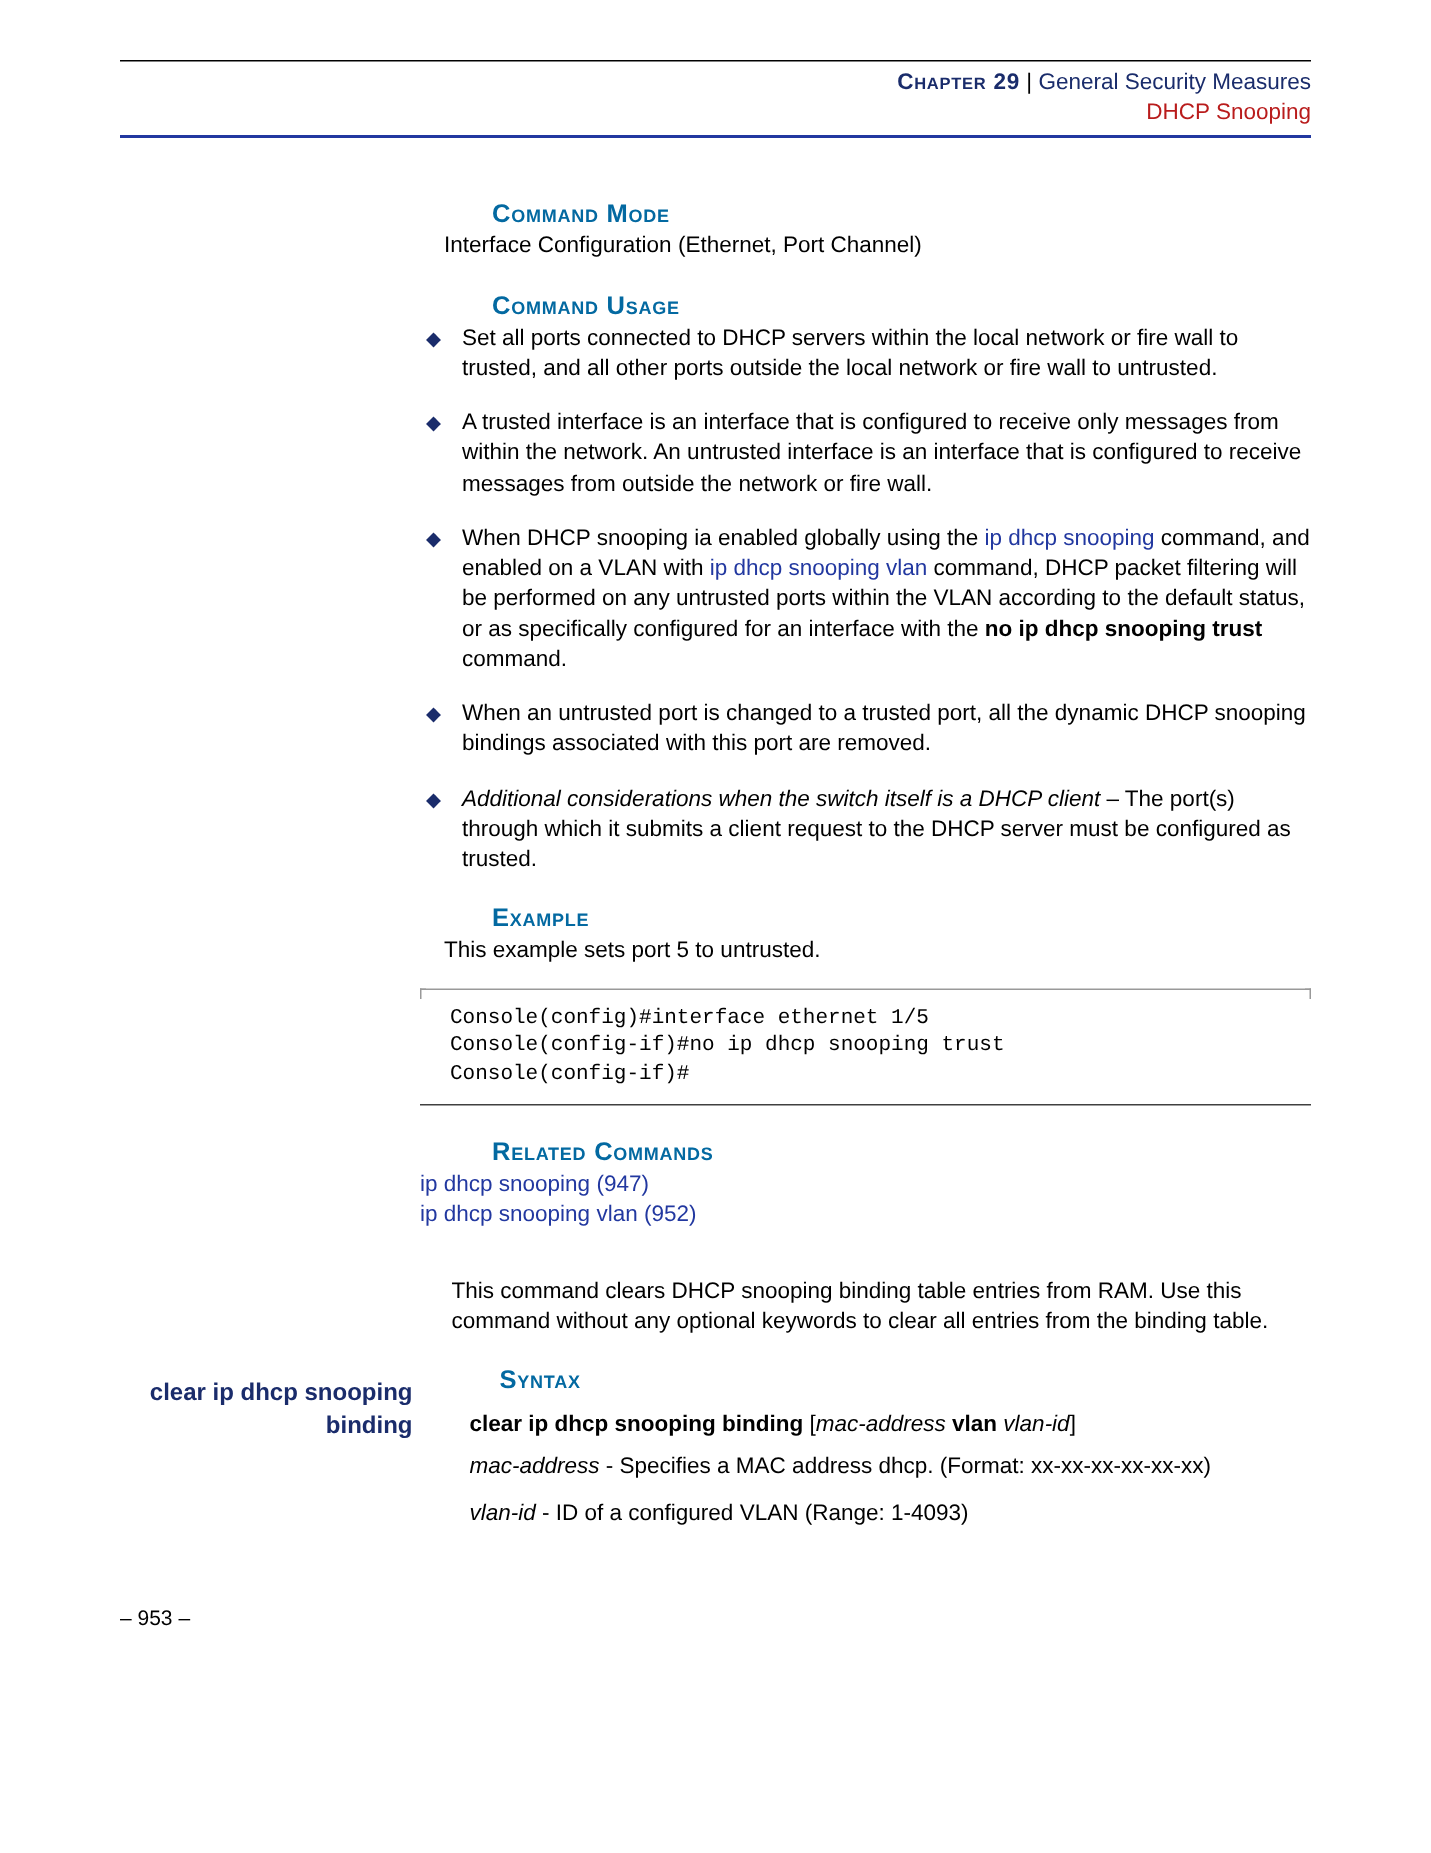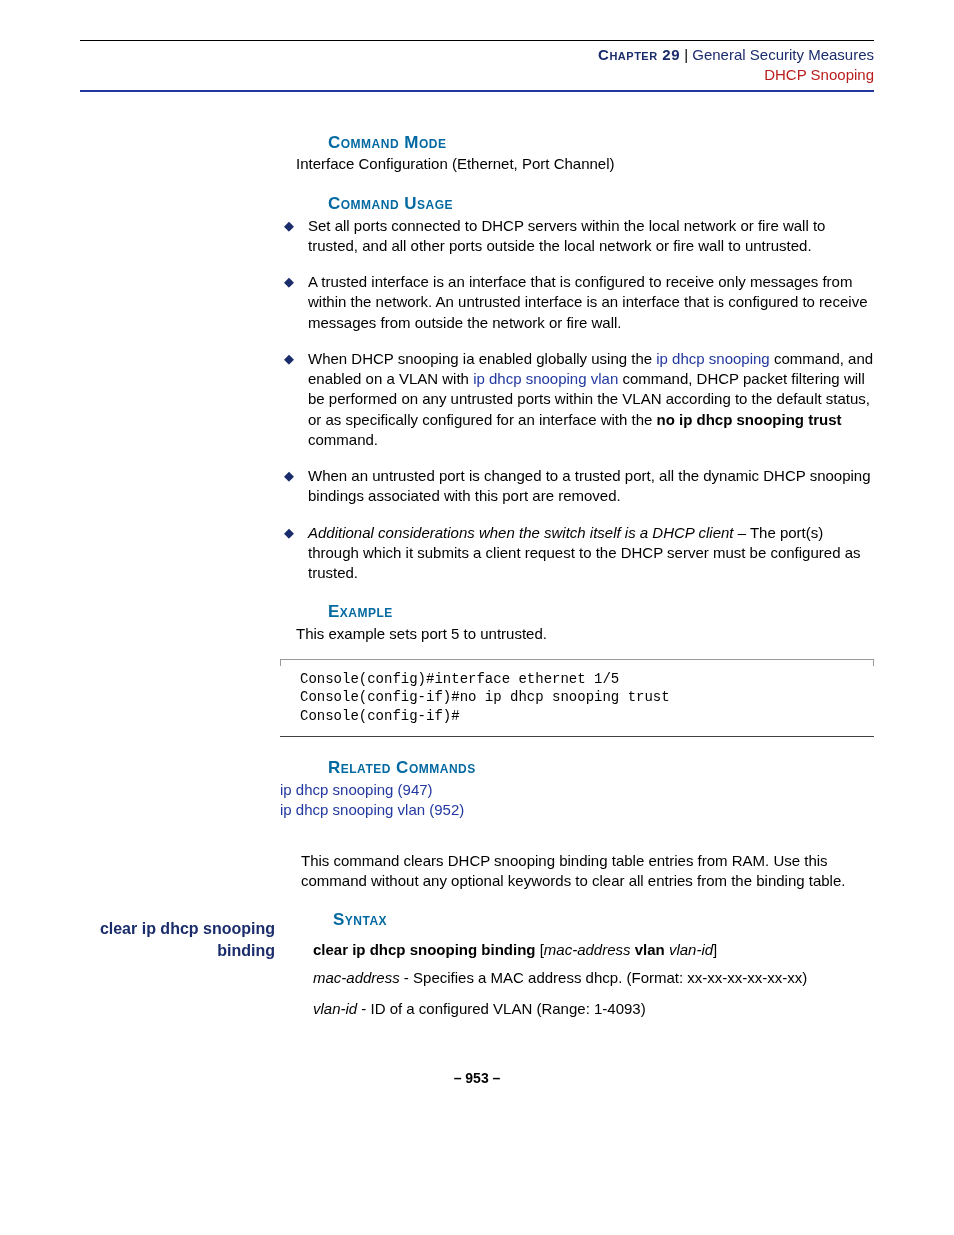--- a/index.html
+++ b/index.html
@@ -135,24 +135,23 @@
     margin-top: 8px;
   }
   .param-block {
     margin-left: 28px;
     margin-top: 8px;
   }
   .param-item {
     margin-bottom: 10px;
   }
   .footer {
-    text-align: center;
+    text-align: left;
     font-size: 14px;
     margin-top: 40px;
-    font-weight: bold;
   }
 </style>
 </head>
 <body>
 
 <div class="page">
 
   <div class="header-rule"></div>
   <div class="header-block">
     <span class="chapter-label">Chapter 29</span><span>  |  </span><span class="chapter-title">General Security Measures</span><br>

